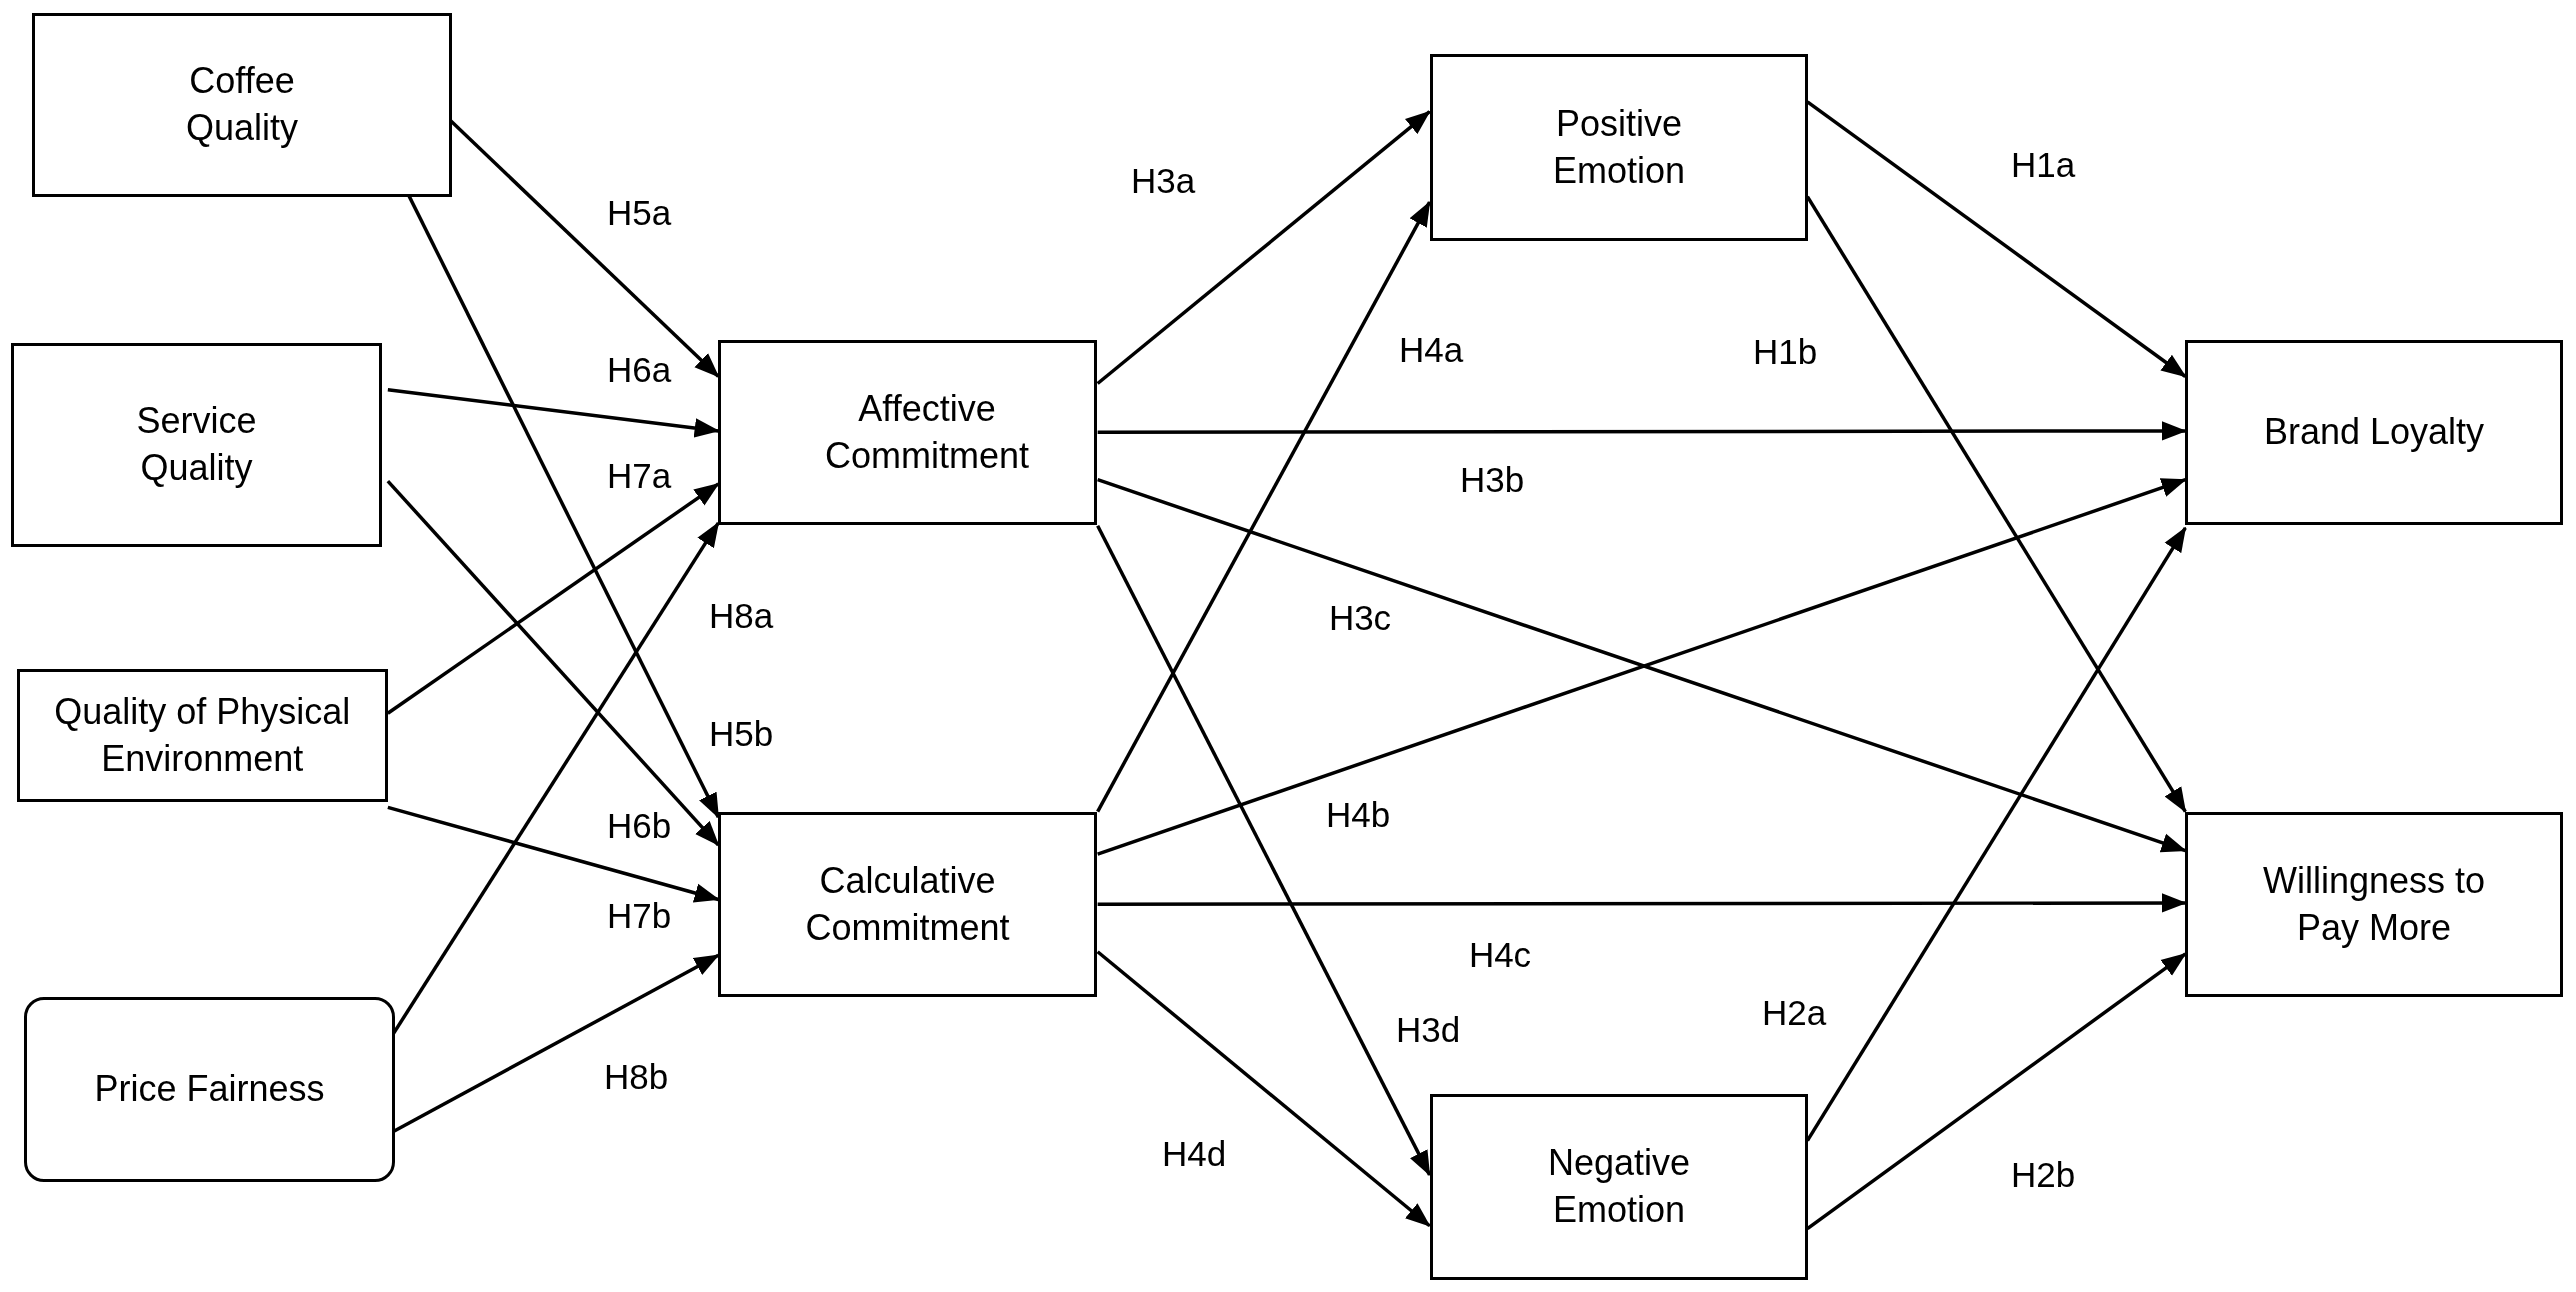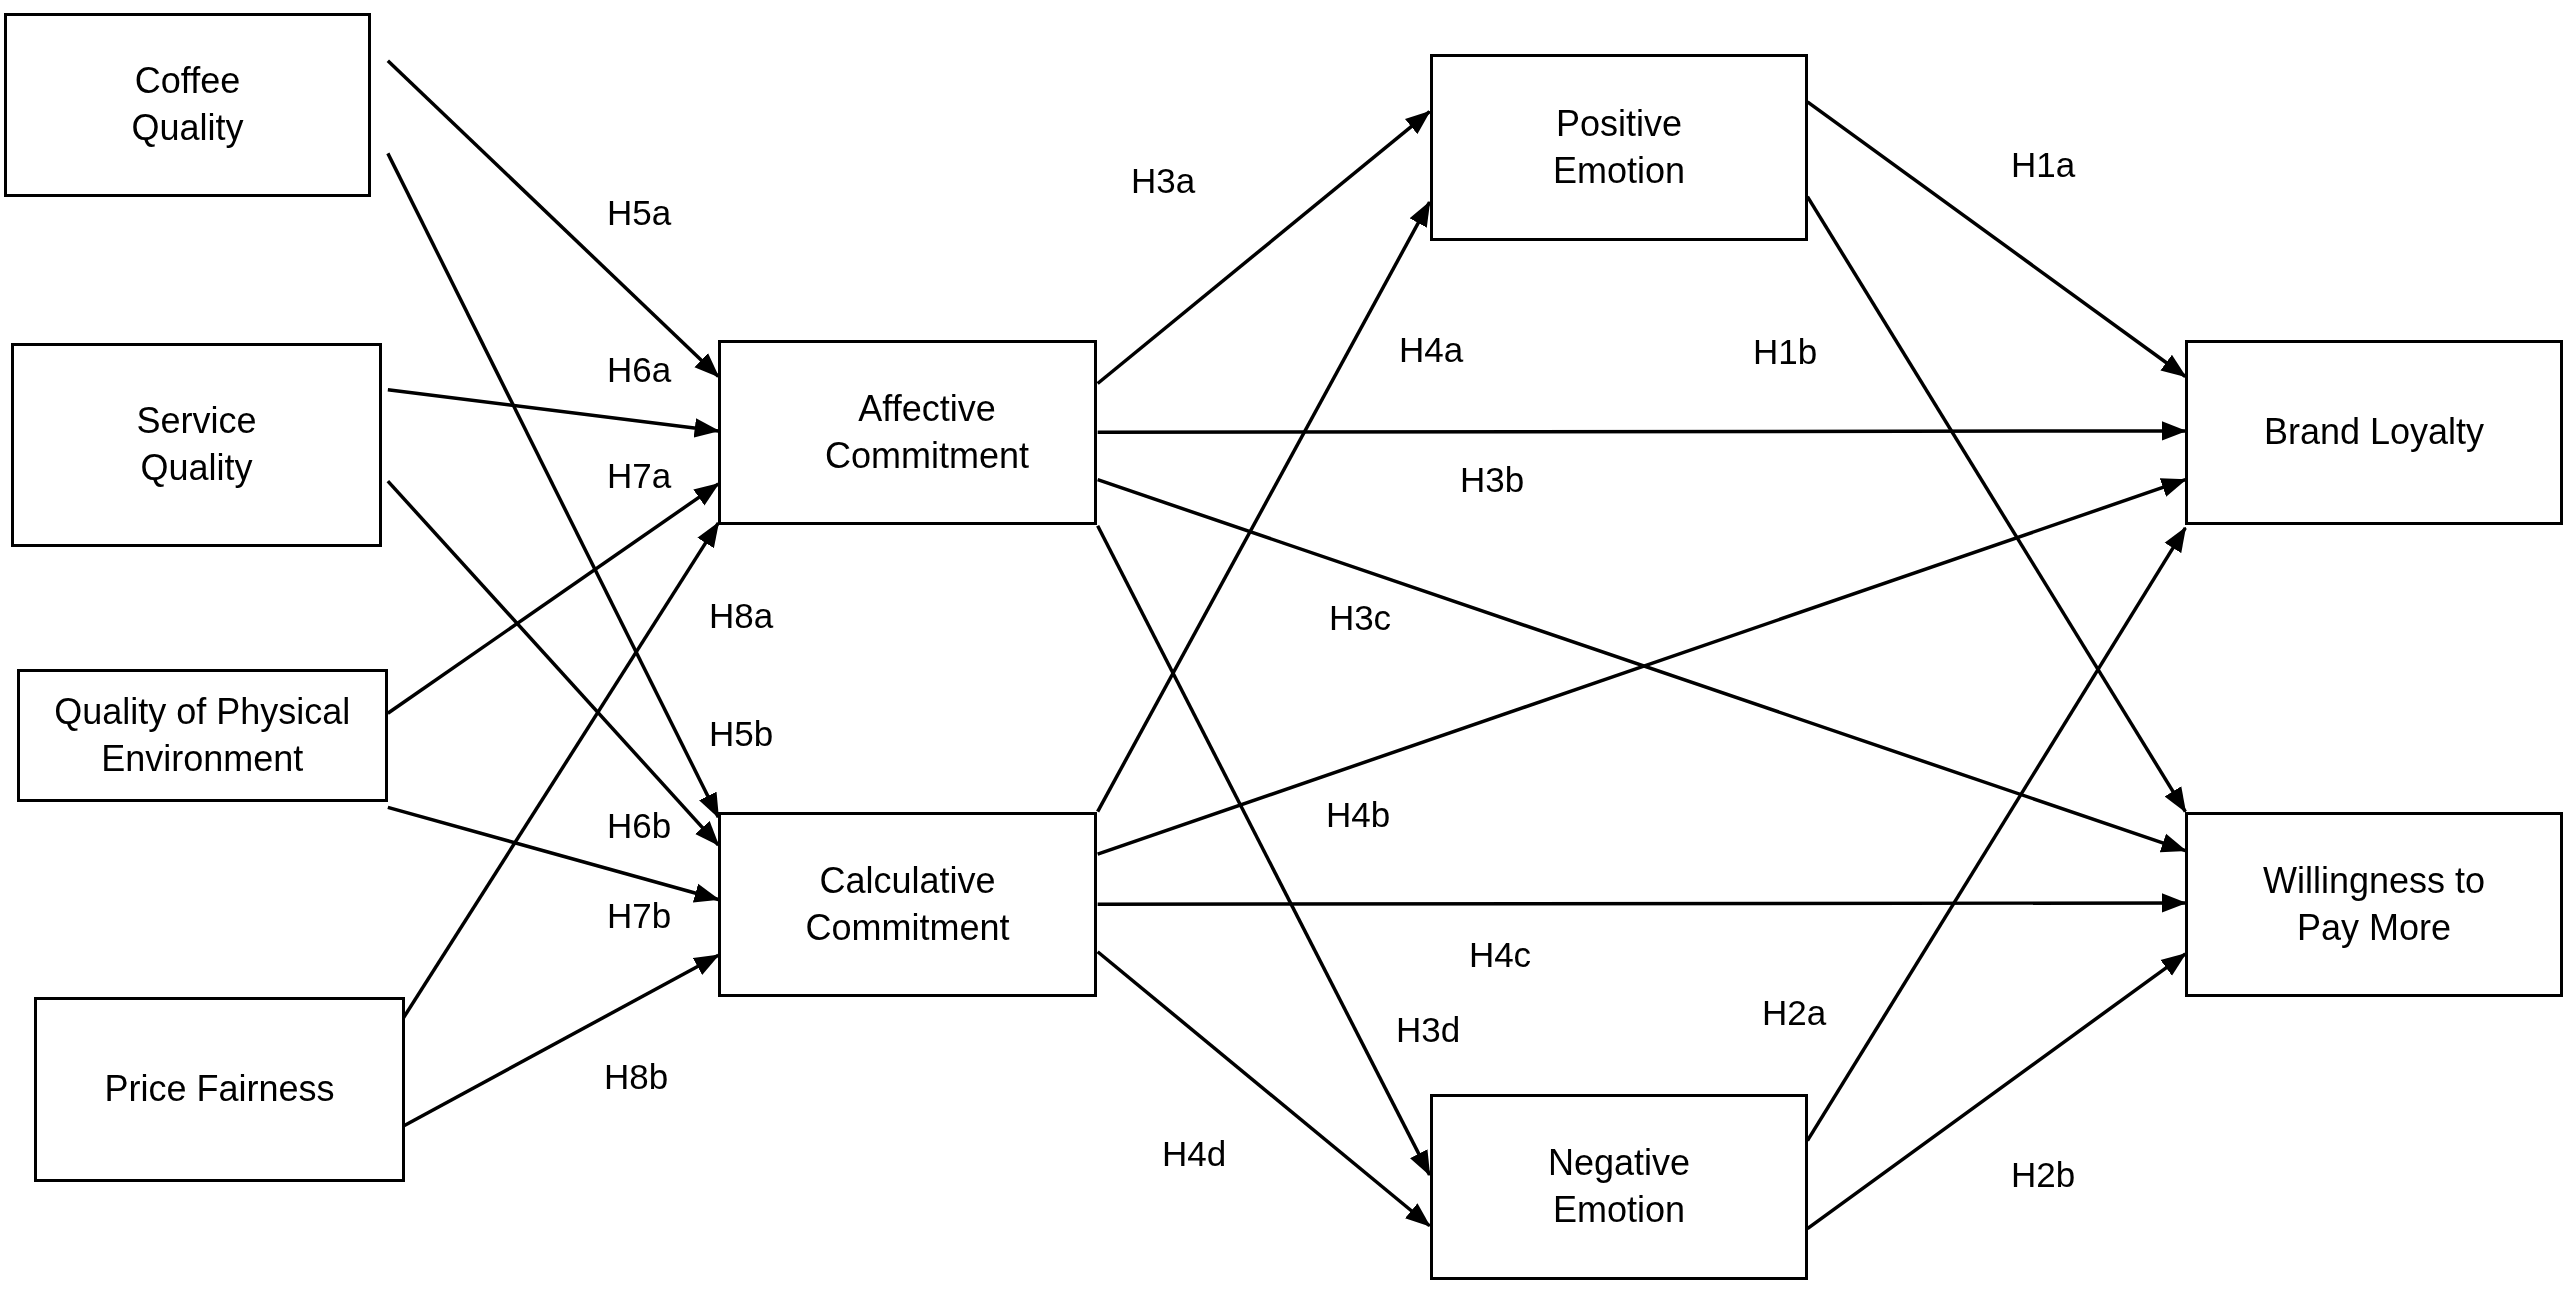--- a/index.html
+++ b/index.html
@@ -70,27 +70,27 @@
       <line x1="1574" y1="1164" x2="2050" y2="290" stroke="#000000" stroke-width="5" marker-end="url(#arrowhead)"></line>
       <line x1="1574" y1="1225" x2="3134" y2="688" stroke="#000000" stroke-width="5" marker-end="url(#arrowhead)"></line>
       <line x1="1574" y1="1297" x2="3134" y2="1295" stroke="#000000" stroke-width="5" marker-end="url(#arrowhead)"></line>
       <line x1="1574" y1="1365" x2="2050" y2="1758" stroke="#000000" stroke-width="5" marker-end="url(#arrowhead)"></line>
       <line x1="2592" y1="146" x2="3134" y2="540" stroke="#000000" stroke-width="5" marker-end="url(#arrowhead)"></line>
       <line x1="2592" y1="282" x2="3134" y2="1164" stroke="#000000" stroke-width="5" marker-end="url(#arrowhead)"></line>
       <line x1="2592" y1="1636" x2="3134" y2="757" stroke="#000000" stroke-width="5" marker-end="url(#arrowhead)"></line>
       <line x1="2592" y1="1762" x2="3134" y2="1368" stroke="#000000" stroke-width="5" marker-end="url(#arrowhead)"></line>
     </svg>
 
-  <div class="node" style="left: 4px; top: 13.2px; width: 367px; height: 184px;">Coffee
+  <div class="node" style="left: 32px; top: 13.2px; width: 420px; height: 184px;">Coffee
 Quality</div>
   <div class="node" style="left: 11px; top: 343px; width: 371px; height: 204px;">Service
 Quality</div>
   <div class="node" style="left: 16.7px; top: 669px; width: 371px; height: 133px;">Quality of Physical
 Environment</div>
-  <div class="node" style="left: 34px; top: 997px; width: 371px; height: 185px;">Price Fairness</div>
+  <div class="node" style="left: 24px; top: 997px; width: 371px; height: 185px; border-radius: 20px;">Price Fairness</div>
   <div class="node" style="left: 718px; top: 340px; width: 379px; height: 185px; padding-left: 39px;">Affective
 Commitment</div>
   <div class="node" style="left: 718px; top: 812px; width: 379px; height: 185px;">Calculative
 Commitment</div>
   <div class="node" style="left: 1430px; top: 54px; width: 378px; height: 187px;">Positive
 Emotion</div>
   <div class="node" style="left: 1430px; top: 1094px; width: 378px; height: 186px;">Negative
 Emotion</div>
   <div class="node" style="left: 2185px; top: 812px; width: 378px; height: 185px;">Willingness to
 Pay More</div>

